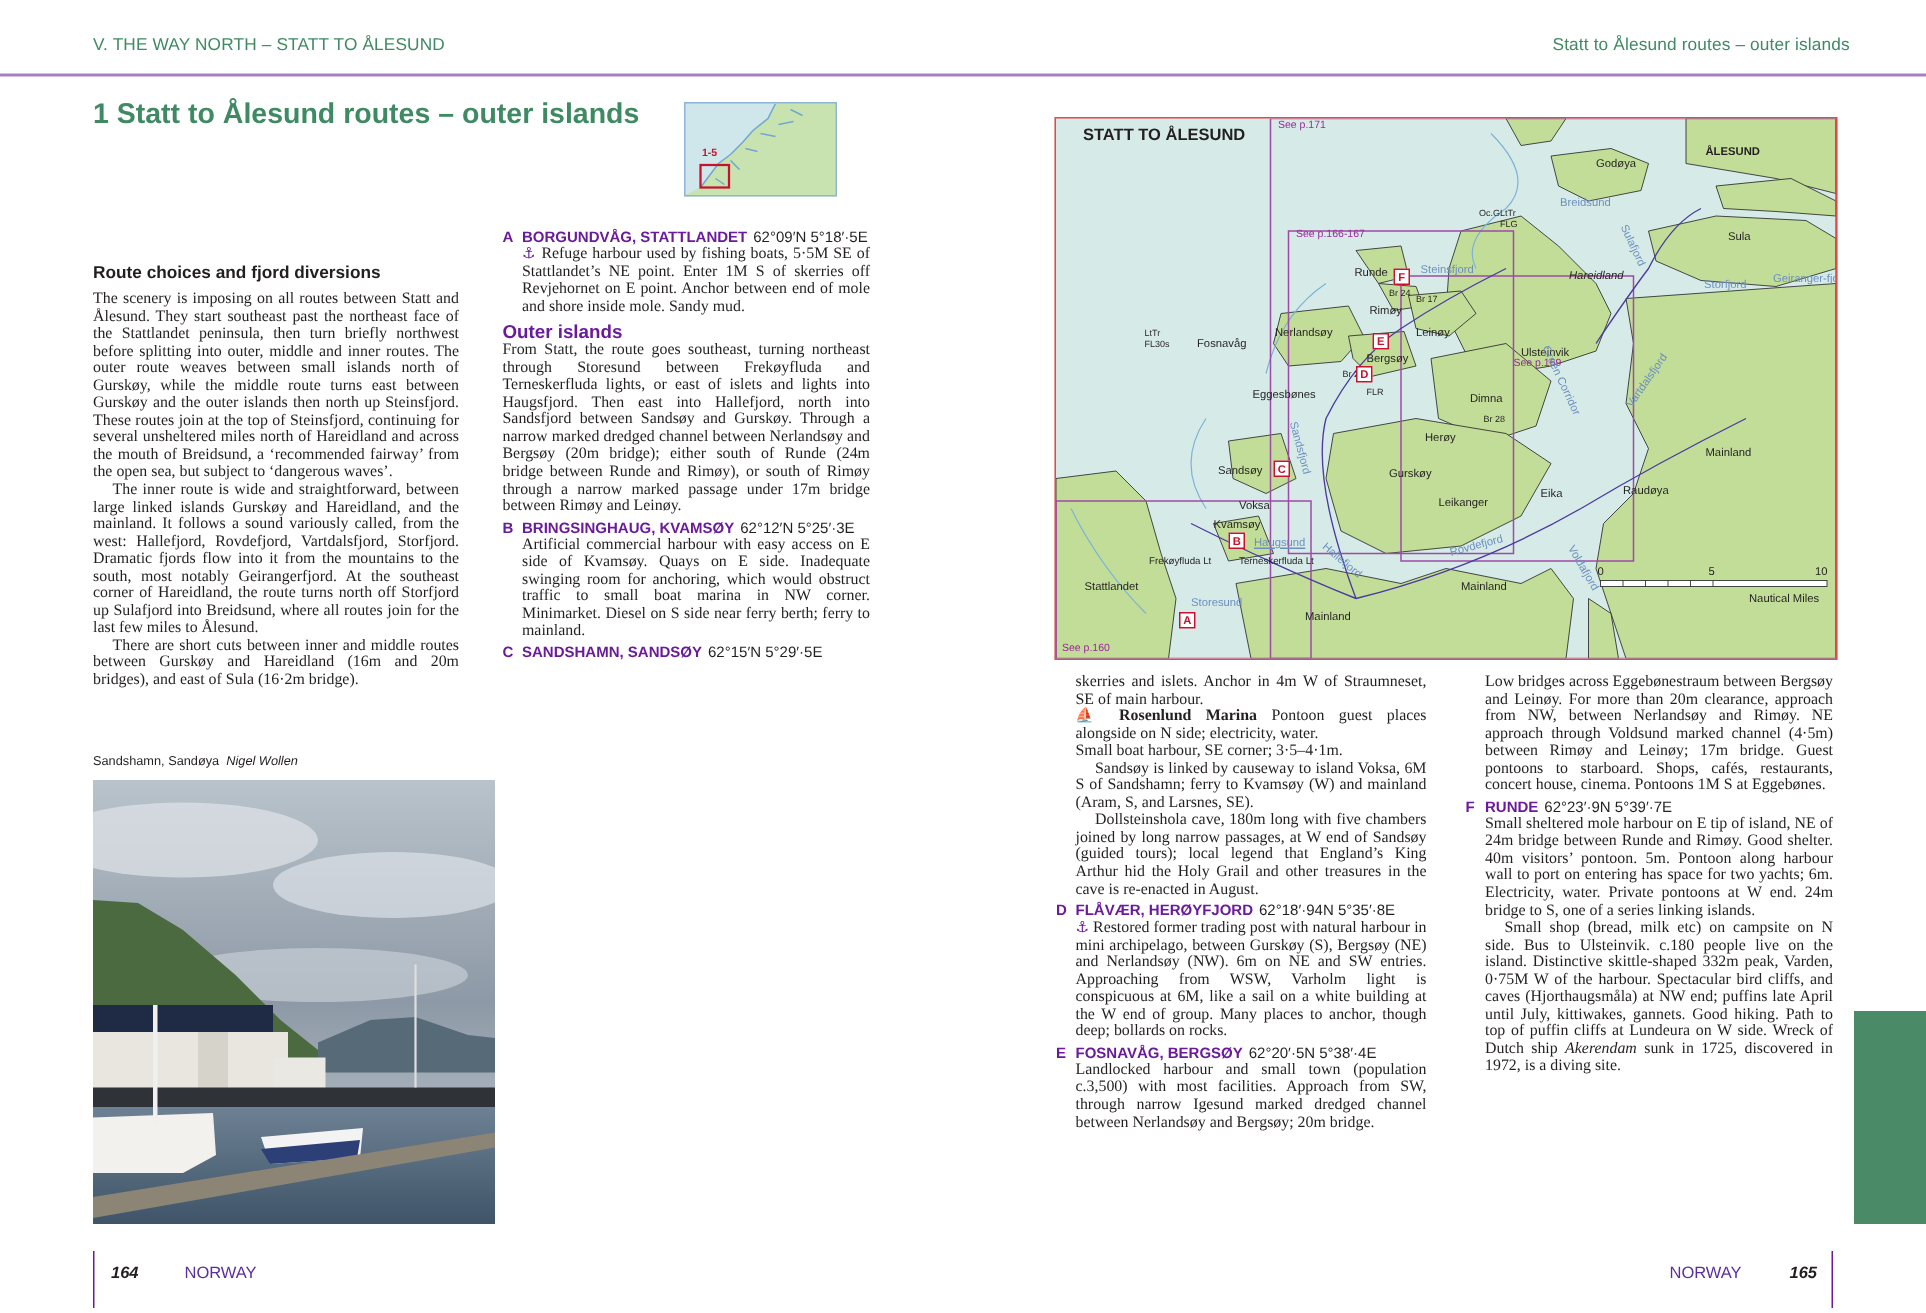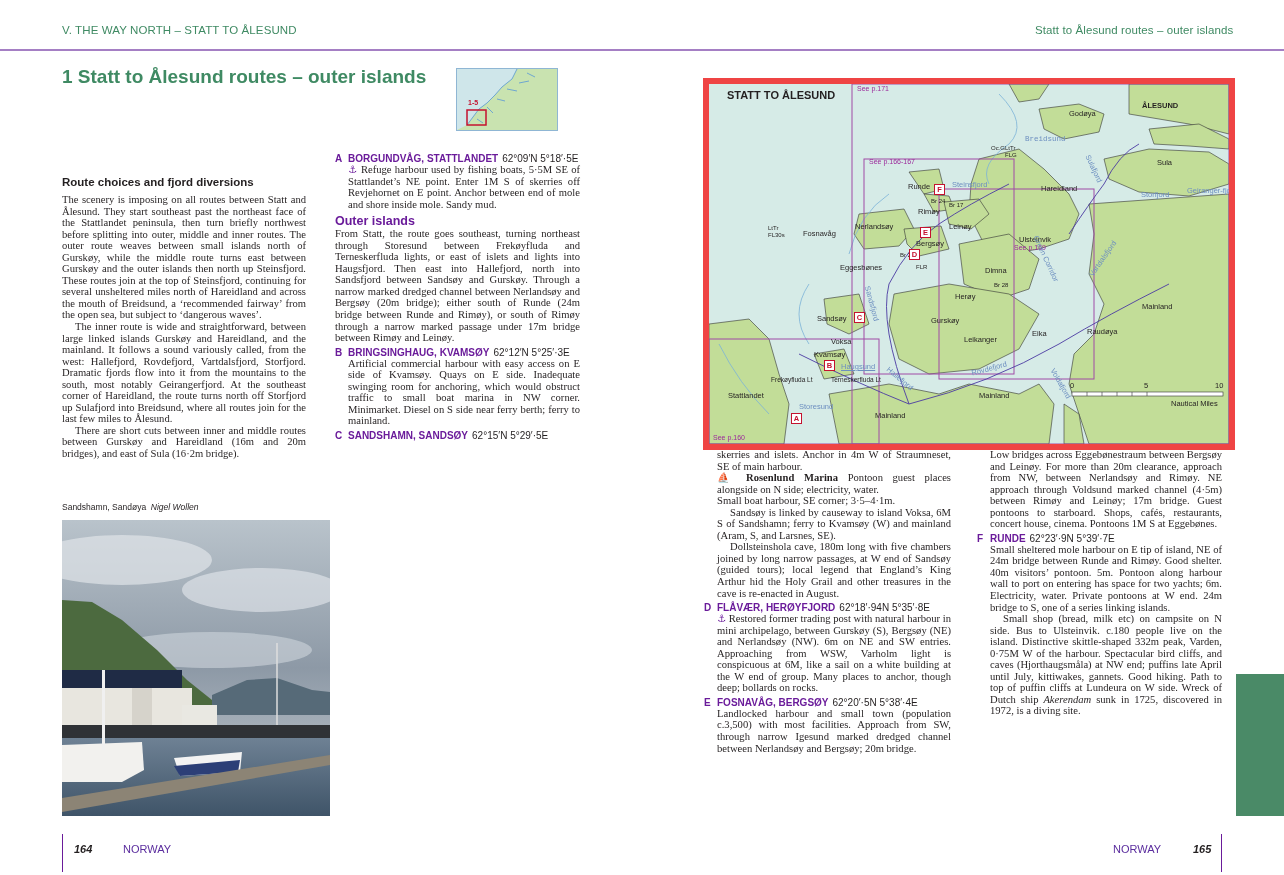--- a/index.html
+++ b/index.html
@@ -121,21 +121,21 @@
     <span class="letter">C</span><span>SANDSHAMN, SANDSØY</span><span class="coords">62°15′N 5°29′·5E</span>
   </div>
 </div>
 
 <div class="abs vbar" style="left:62px; top:834px; height:38px;"></div>
 <div class="abs footer-num" style="left:74px; top:843px;">164</div>
 <div class="abs footer-label" style="left:123px; top:843px;">NORWAY</div>
 
 <div class="abs running-head" style="left:1035px; top:24px;">Statt to Ålesund routes – outer islands</div>
 
-<div class="abs" style="left:703px; top:78px; width:520px; height:360px; border:6px solid #ef4444; background:#d6ebe7; overflow:hidden;">
+<div class="abs" style="left:703px; top:78px; width:520px; height:360px; border:1px solid #ef4444; background:#d6ebe7; overflow:hidden;">
   <svg width="520" height="360" viewBox="0 0 520 360" style="position:absolute; left:0; top:0;">
 
     <path d="M300 0 L340 0 L330 15 L310 18 Z" fill="#c2dd98" stroke="#333" stroke-width="0.6"></path>
     <path d="M330 25 L370 20 L395 30 L390 48 L355 55 L335 45 Z" fill="#c2dd98" stroke="#333" stroke-width="0.6"></path>
     <path d="M420 0 L520 0 L520 50 L480 40 L450 35 L420 30 Z" fill="#c2dd98" stroke="#333" stroke-width="0.6"></path>
     <path d="M440 45 L490 40 L520 55 L520 65 L480 62 L445 60 Z" fill="#c2dd98" stroke="#333" stroke-width="0.6"></path>
     <path d="M395 75 L440 65 L500 68 L520 80 L520 100 L480 112 L430 108 L400 95 Z" fill="#c2dd98" stroke="#333" stroke-width="0.6"></path>
     <path d="M270 75 L310 65 L335 85 L360 110 L370 130 L360 155 L330 165 L300 170 L275 160 L260 130 L262 100 Z" fill="#c2dd98" stroke="#333" stroke-width="0.6"></path>
     <path d="M200 88 L230 85 L235 105 L215 110 Z" fill="#c2dd98" stroke="#333" stroke-width="0.6"></path>
     <path d="M215 110 L240 112 L245 125 L225 128 Z" fill="#c2dd98" stroke="#333" stroke-width="0.6"></path>
@@ -171,21 +171,21 @@
   <div class="abs" style="left:18px; top:5px; font-family:'Liberation Sans',sans-serif; font-weight:bold; font-size:11px;">STATT TO ÅLESUND</div>
 
   <div class="map-ref" style="left:148px; top:1px;">See p.171</div>
   <div class="map-ref" style="left:160px; top:74px;">See p.166-167</div>
   <div class="map-ref" style="left:305px; top:160px;">See p.169</div>
   <div class="map-ref" style="left:4px; top:350px;">See p.160</div>
 
   <div class="map-label" style="left:433px; top:17px; font-weight:bold;">ÅLESUND</div>
   <div class="map-label" style="left:360px; top:25px;">Godøya</div>
   <div class="map-label" style="left:448px; top:74px;">Sula</div>
-  <div class="map-label" style="left:332px; top:100px;">Hareidland</div>
+  <div class="map-label" style="left:342px; top:100px;font-style:italic;">Hareidland</div>
   <div class="map-label" style="left:310px; top:151px;">Ulsteinvik</div>
   <div class="map-label" style="left:199px; top:98px;">Runde</div>
   <div class="map-label" style="left:209px; top:123px;">Rimøy</div>
   <div class="map-label" style="left:240px; top:138px;">Leinøy</div>
   <div class="map-label" style="left:146px; top:138px;">Nerlandsøy</div>
   <div class="map-label" style="left:207px; top:155px;">Bergsøy</div>
   <div class="map-label" style="left:276px; top:182px;">Dimna</div>
   <div class="map-label" style="left:246px; top:208px;">Herøy</div>
   <div class="map-label" style="left:131px; top:179px;">Eggesbønes</div>
   <div class="map-label" style="left:94px; top:145px;">Fosnavåg</div>
@@ -196,21 +196,21 @@
   <div class="map-label" style="left:433px; top:218px;">Mainland</div>
   <div class="map-label" style="left:270px; top:307px;">Mainland</div>
   <div class="map-label" style="left:166px; top:327px;">Mainland</div>
   <div class="map-label" style="left:108px; top:230px;">Sandsøy</div>
   <div class="map-label" style="left:122px; top:253px;">Voksa</div>
   <div class="map-label" style="left:105px; top:266px;">Kvamsøy</div>
   <div class="map-label" style="left:19px; top:307px;">Stattlandet</div>
   <div class="map-label" style="left:62px; top:292px; font-size:6.5px;">Frekøyfluda Lt</div>
   <div class="map-label" style="left:122px; top:292px; font-size:6.5px;">Terneskerfluda Lt</div>
 
-  <div class="map-water-label" style="left:316px; top:51px;font-family:Liberation Mono, monospace;">Breidsund</div>
+  <div class="map-water-label" style="left:336px; top:51px;">Breidsund</div>
   <div class="map-water-label" style="left:370px; top:80px; transform:rotate(65deg);">Sulafjord</div>
   <div class="map-water-label" style="left:432px; top:106px;">Storfjord</div>
   <div class="map-water-label" style="left:478px; top:102px;">Geiranger-fjord</div>
   <div class="map-water-label" style="left:243px; top:96px;">Steinsfjord</div>
   <div class="map-water-label" style="left:373px; top:170px; transform:rotate(-55deg);">Vartdalsfjord</div>
   <div class="map-water-label" style="left:312px; top:170px; transform:rotate(65deg);">Green Corridor</div>
   <div class="map-water-label" style="left:335px; top:295px; transform:rotate(60deg);">Voldafjord</div>
   <div class="map-water-label" style="left:262px; top:280px; transform:rotate(-15deg);">Rovdefjord</div>
   <div class="map-water-label" style="left:175px; top:290px; transform:rotate(40deg);">Hallefjord</div>
   <div class="map-water-label" style="left:132px; top:278px;text-decoration:underline;">Haugsund</div>

